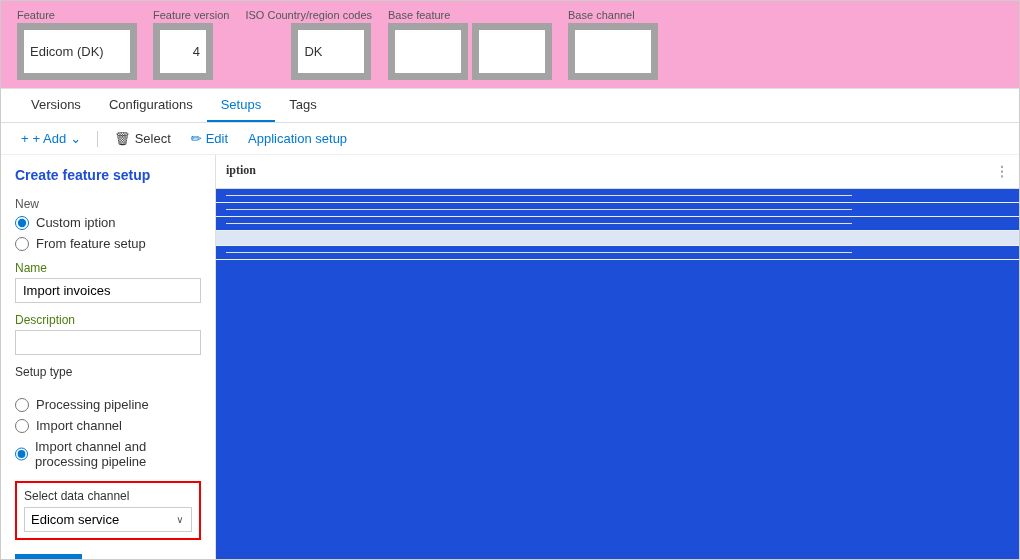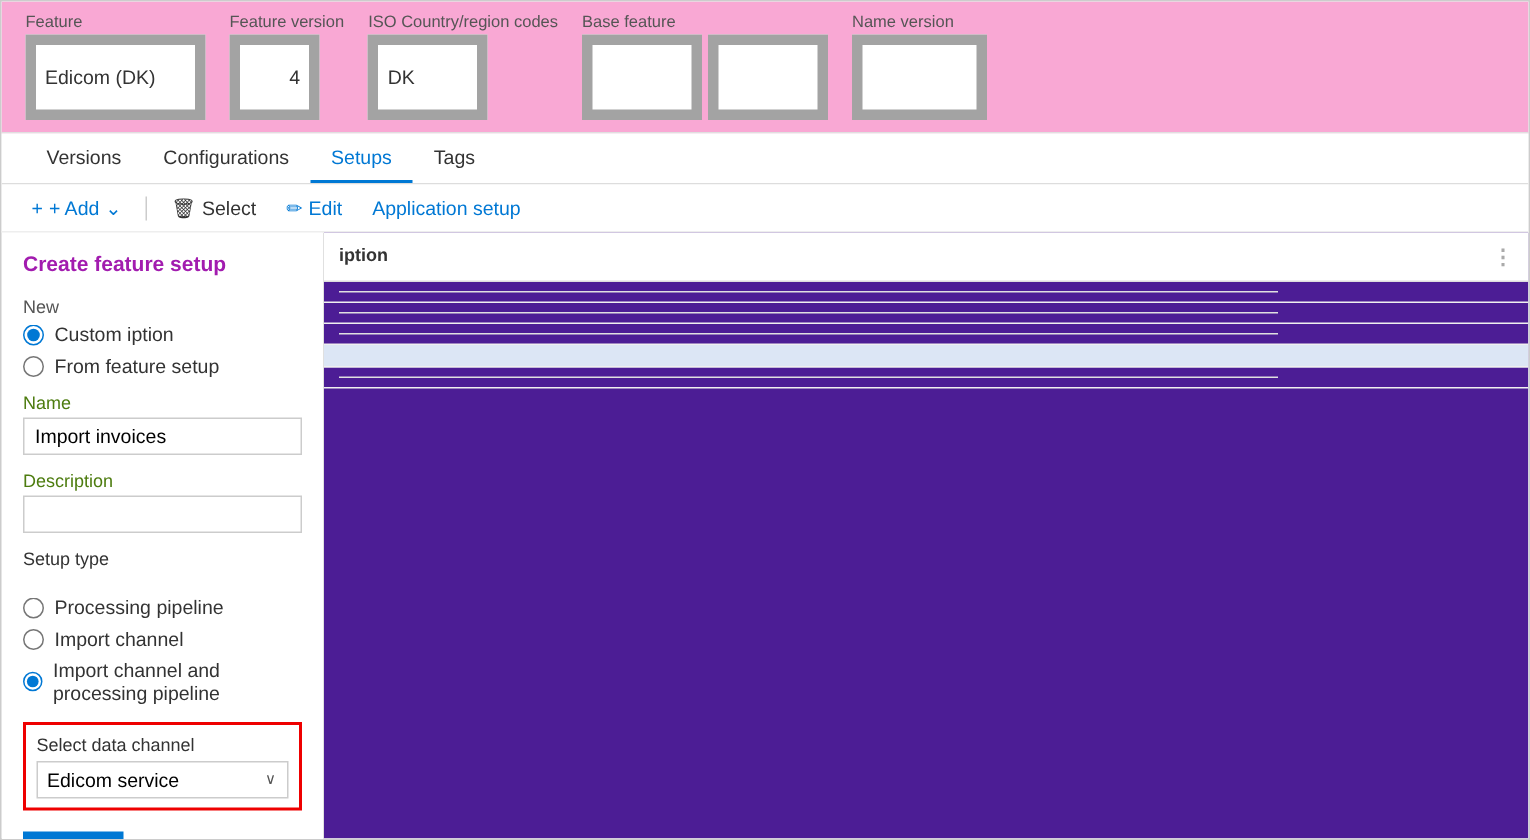--- a/index.html
+++ b/index.html
@@ -111,21 +111,21 @@
       border-right: 1px solid #e0e0e0;
       padding: 12px 14px;
       display: flex;
       flex-direction: column;
       gap: 10px;
       overflow-y: auto;
     }
     .form-panel .panel-title {
       font-size: 14px;
       font-weight: 600;
-      color: #a21caf;
+      color: #1d4ed8;
       margin-bottom: 4px;
     }
     .form-section-label {
       font-size: 12px;
       color: #555;
       margin-bottom: 4px;
     }
     .radio-group {
       display: flex;
       flex-direction: column;
@@ -216,22 +216,23 @@
       padding: 6px 14px;
       font-size: 13px;
       cursor: pointer;
       width: fit-content;
       margin-top: 4px;
     }
 
     
     .table-area {
       flex: 1;
-      background: #4c1d95;
+      background: #1d4ed8;
       overflow: auto;
+      font-family: Liberation Serif, serif;
     }
     .data-table {
       width: 100%;
       border-collapse: collapse;
     }
     .data-table th {
       font-size: 12px;
       font-weight: 600;
       color: #333;
       padding: 8px 10px;
@@ -274,31 +275,31 @@
     <div class="header-field field-feature">
       <label>Feature</label>
       <input type="text" value="Edicom (DK)" style="width: 120px;">
     </div>
     <div class="header-field field-version">
       <label>Feature version</label>
       <input type="text" value="4" style="width: 60px; text-align: right;">
     </div>
     <div class="header-field">
       <label>ISO Country/region codes</label>
-      <input type="text" value="DK" style="width: 80px;">
+      <input type="text" value="DK" style="width: 80px; margin-left: 46px;">
     </div>
     <div class="header-field field-base-feature">
       <label>Base feature</label>
       <div class="base-feat-inputs">
         <input type="text" value="" style="width: 80px;">
         <input type="text" value="" style="width: 80px;">
       </div>
     </div>
     <div class="header-field field-base-version">
-      <label>Name version</label>
+      <label>Base channel</label>
       <input type="text" value="" style="width: 90px;">
     </div>
   </div>
 
   <div class="nav-tabs">
     <span class="nav-tab">Versions</span>
     <span class="nav-tab">Configurations</span>
     <span class="nav-tab active">Setups</span>
     <span class="nav-tab">Tags</span>
   </div>

